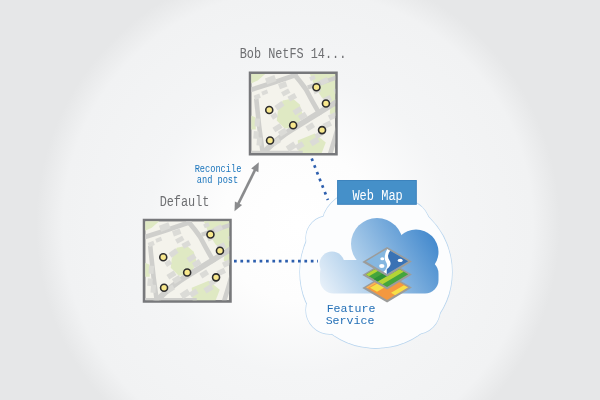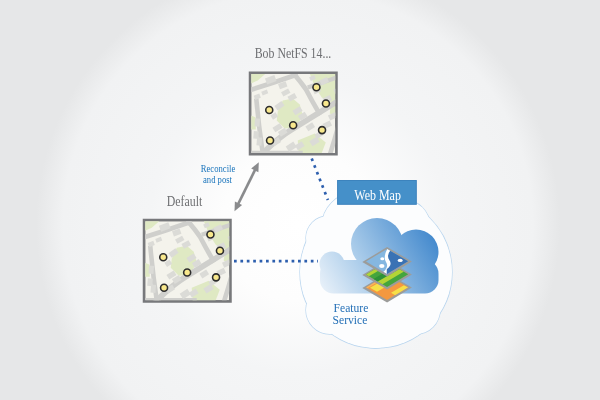--- a/index.html
+++ b/index.html
@@ -1,18 +1,18 @@
 <!DOCTYPE html>
 <html><head>
 <meta charset="utf-8">
 <style>
   html,body{margin:0;padding:0;}
   #stage{position:relative;width:600px;height:400px;overflow:hidden;
     background:radial-gradient(circle 270px at 298px 225px, #ffffff 0%, #fdfdfd 28%, #f4f5f6 55%, #f1f2f3 87%, #e6e7e8 97%);
-    font-family:Liberation Serif, serif;}
+    font-family:Liberation Mono, monospace;}
 </style>
 </head>
 <body>
 <div id="stage">
 <svg width="600" height="400" viewBox="0 0 600 400" xmlns="http://www.w3.org/2000/svg">
   <defs>
     <linearGradient id="cloudG" gradientUnits="userSpaceOnUse" x1="322" y1="296" x2="432" y2="232">
       <stop offset="0" stop-color="#ecf3fa"></stop>
       <stop offset="0.42" stop-color="#a7cae9"></stop>
       <stop offset="1" stop-color="#4389cd"></stop>

